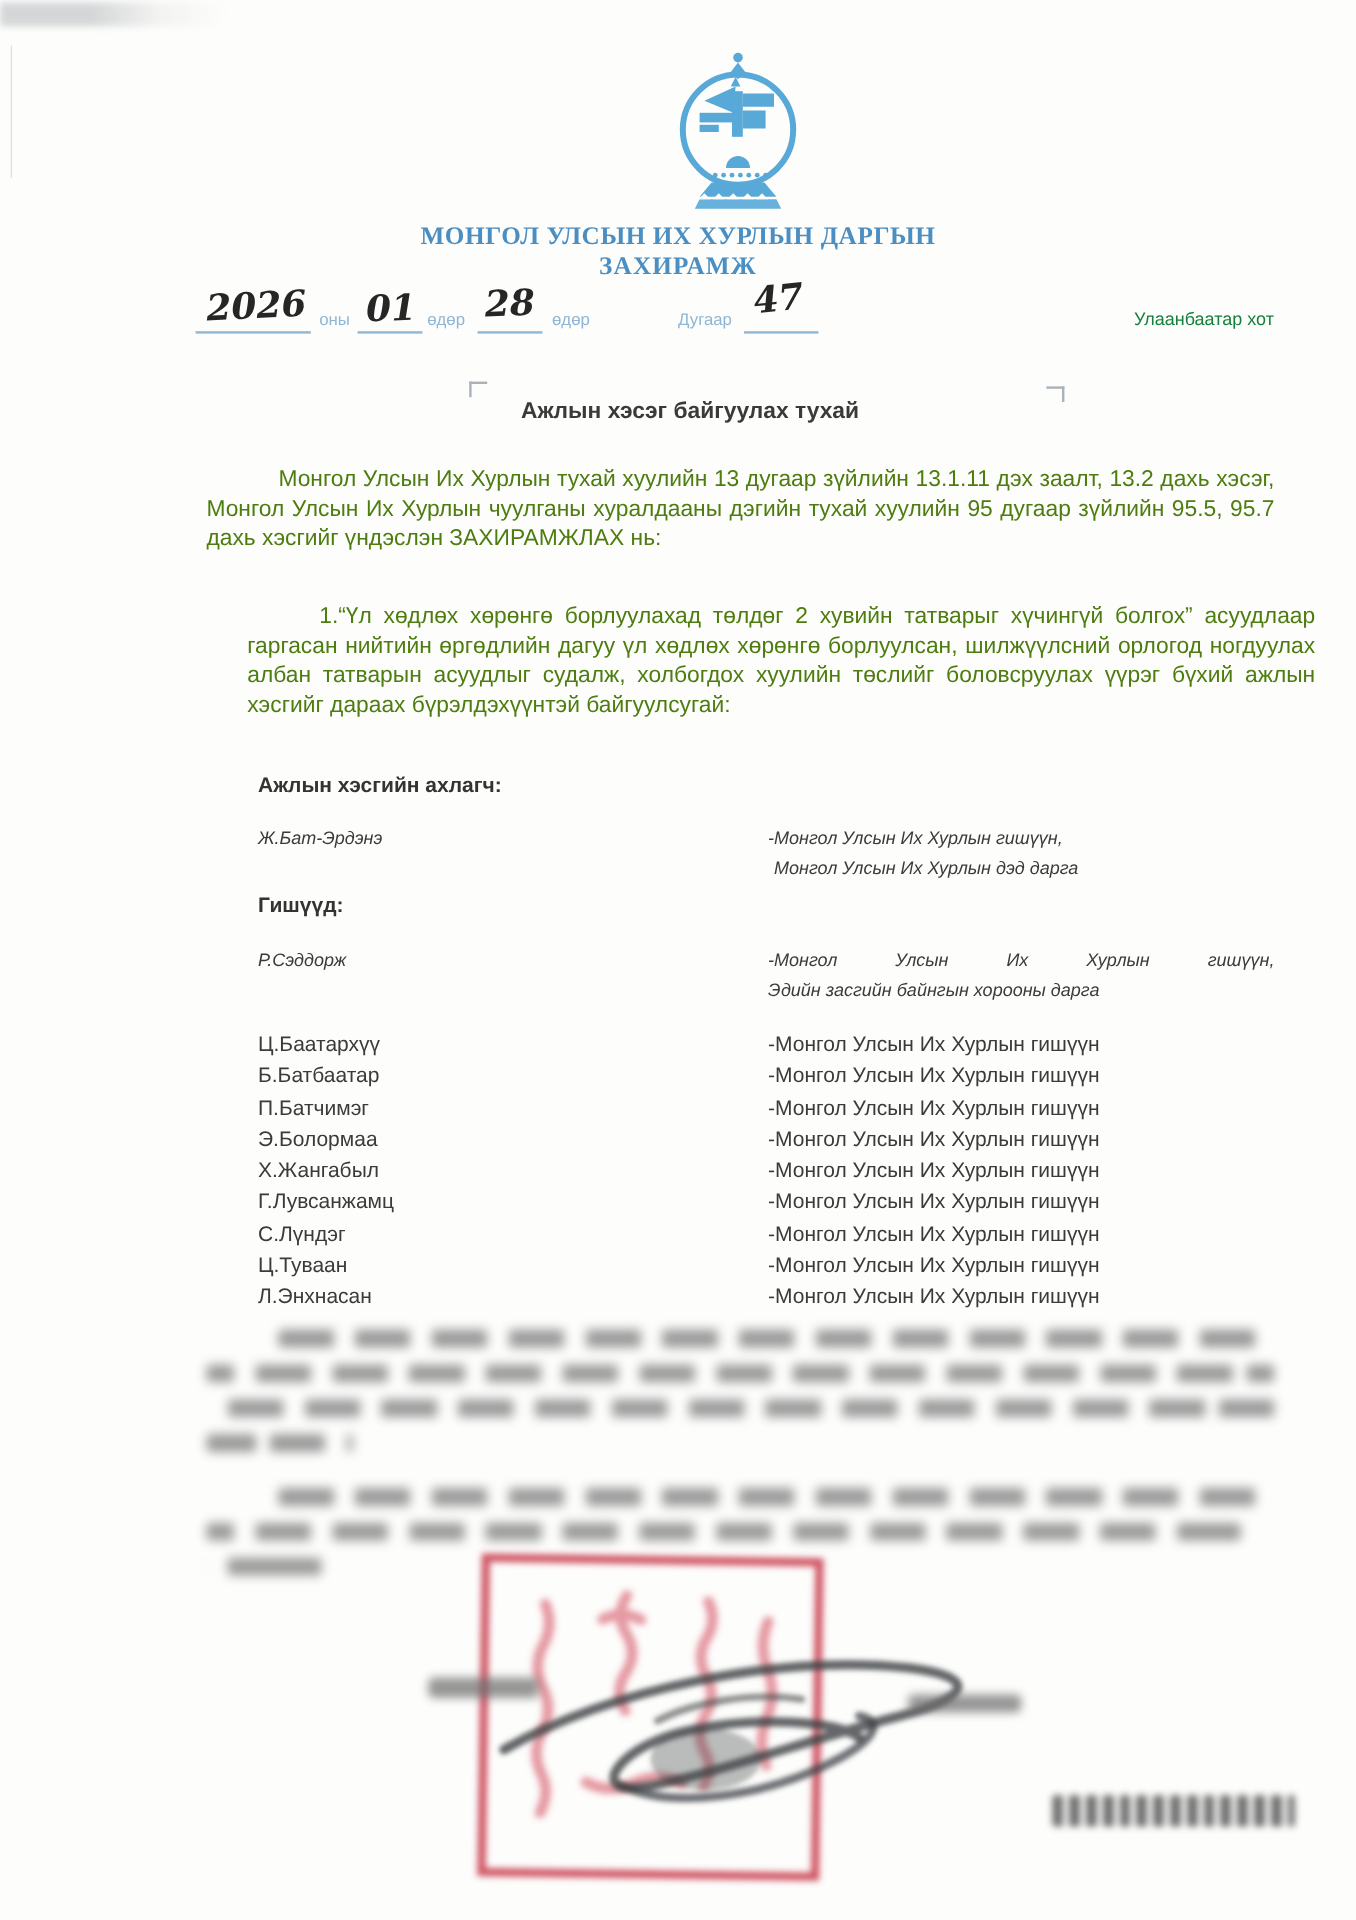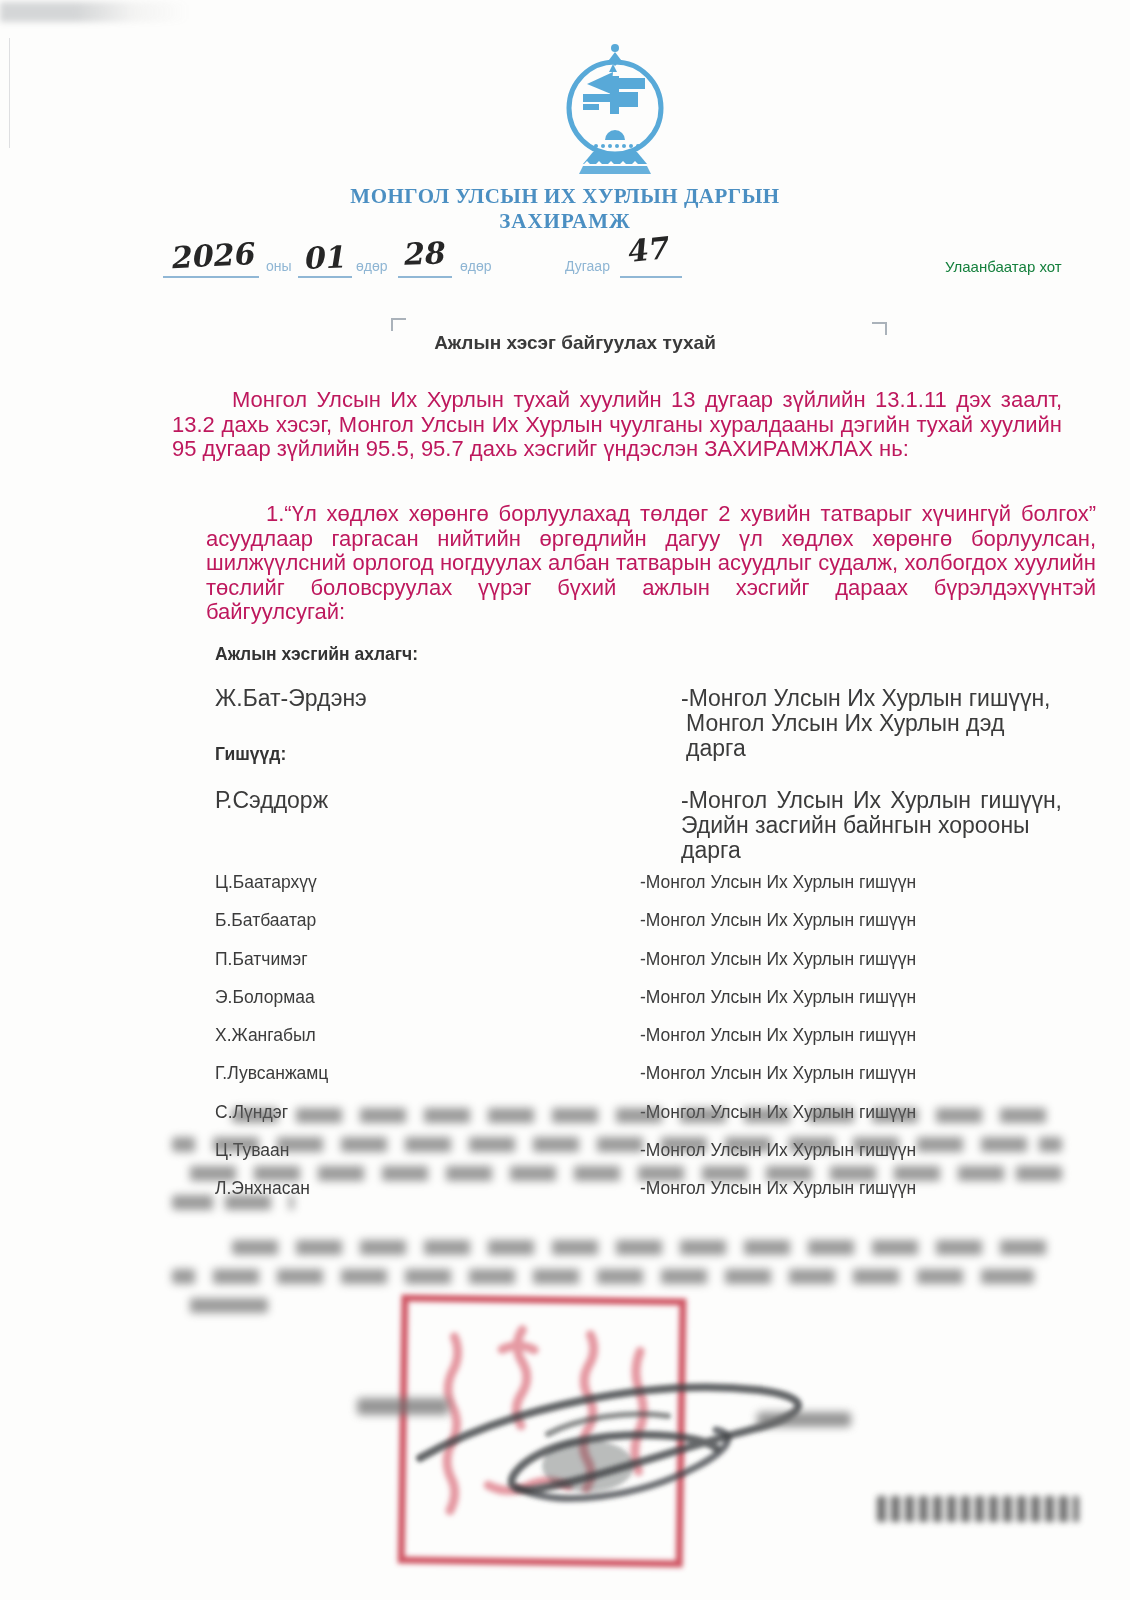--- a/index.html
+++ b/index.html
@@ -30,35 +30,35 @@
   .city{position:absolute;left:945px;top:258px;font-size:15px;color:#15803d;}
 
   
   .crop{position:absolute;width:13px;height:11px;}
   .crop.l{left:391px;top:318px;border-top:2px solid #aab2ba;border-left:2px solid #aab2ba;}
   .crop.r{left:872px;top:322px;border-top:2px solid #aab2ba;border-right:2px solid #aab2ba;}
   .subject{position:absolute;left:0;top:332px;width:100%;text-align:center;
     font-weight:700;font-size:19px;color:#3a3a3a;transform:translateX(10px);}
 
   
-  .para{position:absolute;left:172px;width:890px;font-size:22px;line-height:24.5px;
-    text-align:justify;text-indent:60px;color:#be185d;}
+  .para{position:absolute;left:172px;width:890px;font-size:19px;line-height:24.5px;
+    text-align:justify;text-indent:60px;color:#4d7c0f;}
   .p1{top:388px;}
   .p2{top:502px;margin-left:34px;}
 
   
   .roster-head{position:absolute;left:215px;font-weight:700;font-size:17.5px;color:#333;}
   .rh1{top:644px;} .rh2{top:744px;}
-  .pair{position:absolute;left:215px;width:847px;display:flex;font-size:23px;line-height:25px;}
+  .pair{position:absolute;left:215px;width:847px;display:flex;font-size:15px;line-height:25px;font-style:italic;}
   .pair .nm{width:425px;}
-  .pair .rl{flex:1;margin-left:41px;}
+  .pair .rl{flex:1;}
   .pair1{top:686px;} .pair2{top:788px;justify-content:center;}
   .rl .stretch{text-align:justify;text-align-last:justify;}
   .members{position:absolute;left:215px;top:860px;width:847px;font-size:17.5px;}
-  .mrow{display:flex;height:26.3px;align-items:flex-start;margin-top:12px;}
+  .mrow{display:flex;height:26.3px;align-items:flex-start;}
   .mrow .nm{width:425px;}
   .mrow .rl{flex:1;}
 
   
   .blur-sec{position:absolute;filter:blur(4.5px);opacity:.62;}
   .blur-line{background:repeating-linear-gradient(90deg,#5f5f5f 0 46px,rgba(0,0,0,0) 46px 64px);
     border-radius:3px;}
   .blur-bar{position:absolute;background:#6a6a6a;border-radius:4px;filter:blur(4px);opacity:.7;}
   .blur-num{position:absolute;left:877px;top:1496px;width:202px;height:26px;border-radius:2px;
     background:repeating-linear-gradient(90deg,#4a4a4a 0 9px,rgba(0,0,0,0) 9px 14px);

